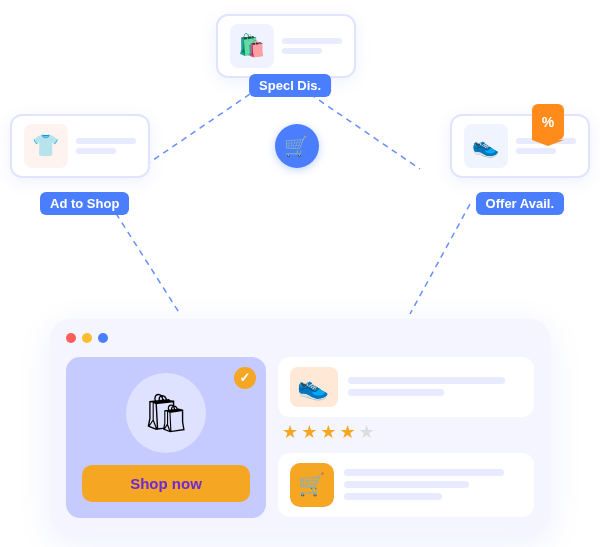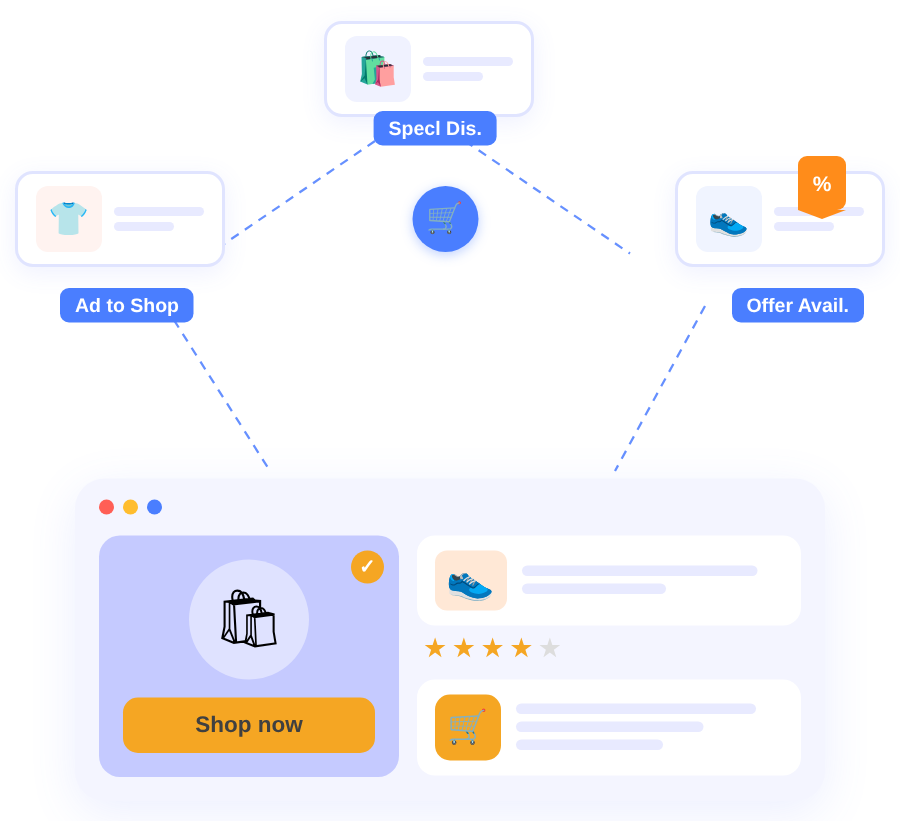--- a/index.html
+++ b/index.html
@@ -213,21 +213,21 @@
       display: flex;
       align-items: center;
       justify-content: center;
       color: #fff;
       font-size: 13px;
       font-weight: 700;
     }
 
     .shop-btn {
       background: #f5a623;
-      color: #404040;
+      color: #6d28d9;
       border: none;
       border-radius: 10px;
       padding: 10px 0;
       width: 100%;
       font-size: 15px;
       font-weight: 700;
       cursor: pointer;
     }
 
     
@@ -342,21 +342,21 @@
   <div class="cart-tag" style="top:110px; left:255px;">🛒</div>
 
   <div class="float-card card-right">
     <div class="card-icon">👟</div>
     <div class="card-lines">
       <span></span>
       <span></span>
     </div>
   </div>
 
-  <div class="label-badge blue" style="top:178px; right:4px;">Offer Avail.</div>
+  <div class="label-badge blue" style="top:178px; right:16px;">Offer Avail.</div>
 
   <div class="price-tag orange" style="top:90px; right:16px;">%</div>
 
   <div class="browser">
 
     <div class="browser-dots">
       <div class="browser-dot" style="background:#ff5f56;"></div>
       <div class="browser-dot" style="background:#ffbd2e;"></div>
       <div class="browser-dot" style="background:#4a7eff;"></div>
     </div>

